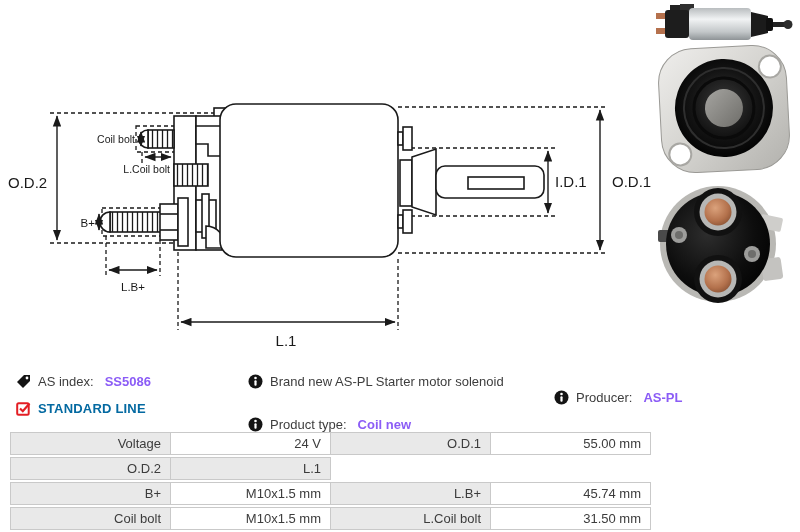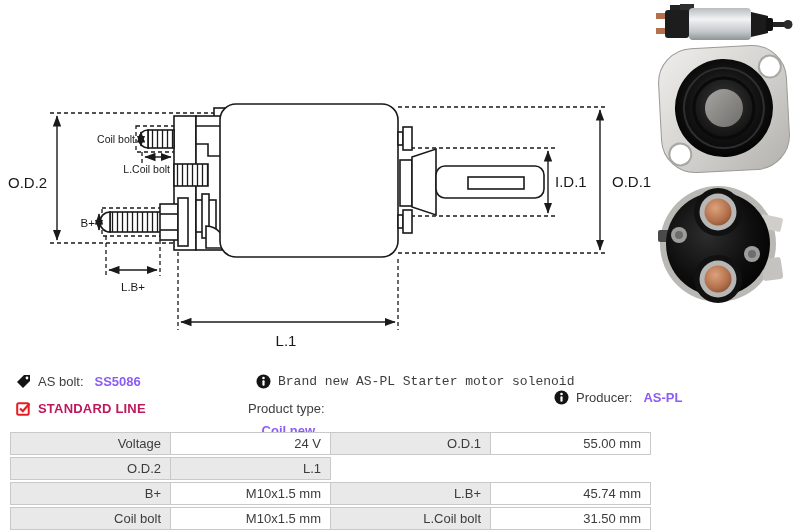--- a/index.html
+++ b/index.html
@@ -14,21 +14,21 @@
   
   .photo { position:absolute; }
   #photo-side  { left:656px; top:3px;   width:140px; height:42px; }
   #photo-front { left:650px; top:42px;  width:150px; height:134px; }
   #photo-rear  { left:656px; top:180px; width:130px; height:132px; }
 
   
   .info-item { position:absolute; height:17px; display:flex; align-items:center; gap:7px;
                font-size:13px; color:#3d3d3d; white-space:nowrap; }
   .info-item b { color:#8b5cf6; margin-left:4px; }
-  .red-bold { color:#be185d; font-weight:bold; letter-spacing:.2px; }
+  .red-bold { color:#0369a1; font-weight:bold; letter-spacing:.2px; }
   .logo-wrap { position:absolute; left:597px; top:392px; width:104px; height:38px; }
 
   
   .spec-table { position:absolute; left:10px; top:432px; width:642px; font-size:13px; }
   .spec-row { display:flex; margin-bottom:2px; }
   .spec-cell { width:161px; height:23px; line-height:20px; border:1px solid #c9c9c9;
                background:#fff; text-align:right; padding:1px 9px 0 1px; color:#3c3c3c; }
   .spec-cell.lbl { background:#e9e9e9; }
   .spec-cell + .spec-cell { margin-left:-1px; }
 </style>
@@ -203,42 +203,42 @@
     <circle cx="23" cy="55" r="4" fill="#6e6e6c"></circle>
     <circle cx="96" cy="74" r="8" fill="#9d9d9b"></circle>
     <circle cx="96" cy="74" r="4" fill="#6e6e6c"></circle>
   </svg>
 
   <div class="info-item" style="left:16px; top:373px;">
     <svg width="15" height="15" viewBox="0 0 15 15">
       <path d="M8,1 L14,1 L14,7 L7,14 L1,8 Z" fill="#141414"></path>
       <circle cx="11" cy="4" r="1.4" fill="#ffffff"></circle>
     </svg>
-    <span>AS bolt:</span>
+    <span>AS index:</span>
       <b>SS5086</b>
   </div>
 
   <div class="info-item" style="left:16px; top:400px;">
     <svg width="15" height="15" viewBox="0 0 15 15">
       <rect x="1.2" y="2.2" width="11.5" height="11.5" rx="1.5" fill="none" stroke="#e31e24" stroke-width="2"></rect>
       <path d="M4,7.5 L6.8,10.2 L13.5,2.5" fill="none" stroke="#e31e24" stroke-width="2.2"></path>
     </svg>
     <span class="red-bold">STANDARD LINE</span>
   </div>
 
-  <div class="info-item" style="left:256px; top:373px;font-family:Liberation Mono, monospace;">
+  <div class="info-item" style="left:248px; top:373px;">
     <svg width="15" height="15" viewBox="0 0 15 15">
       <circle cx="7.5" cy="7.5" r="7" fill="#141414"></circle>
       <circle cx="7.5" cy="4" r="1.3" fill="#ffffff"></circle>
       <rect x="6.4" y="6.2" width="2.2" height="5.6" rx="1" fill="#ffffff"></rect>
     </svg>
     <span>Brand new AS-PL Starter motor solenoid</span>
   </div>
 
-  <div class="info-item" style="left:248px; top:394px;flex-direction:column;">
+  <div class="info-item" style="left:248px; top:416px;">
     <svg width="15" height="15" viewBox="0 0 15 15">
       <circle cx="7.5" cy="7.5" r="7" fill="#141414"></circle>
       <circle cx="7.5" cy="4" r="1.3" fill="#ffffff"></circle>
       <rect x="6.4" y="6.2" width="2.2" height="5.6" rx="1" fill="#ffffff"></rect>
     </svg>
     <span>Product type:</span>
       <b>Coil new</b>
   </div>
 
   <div class="info-item" style="left:554px; top:373px;margin-top:16px;">

